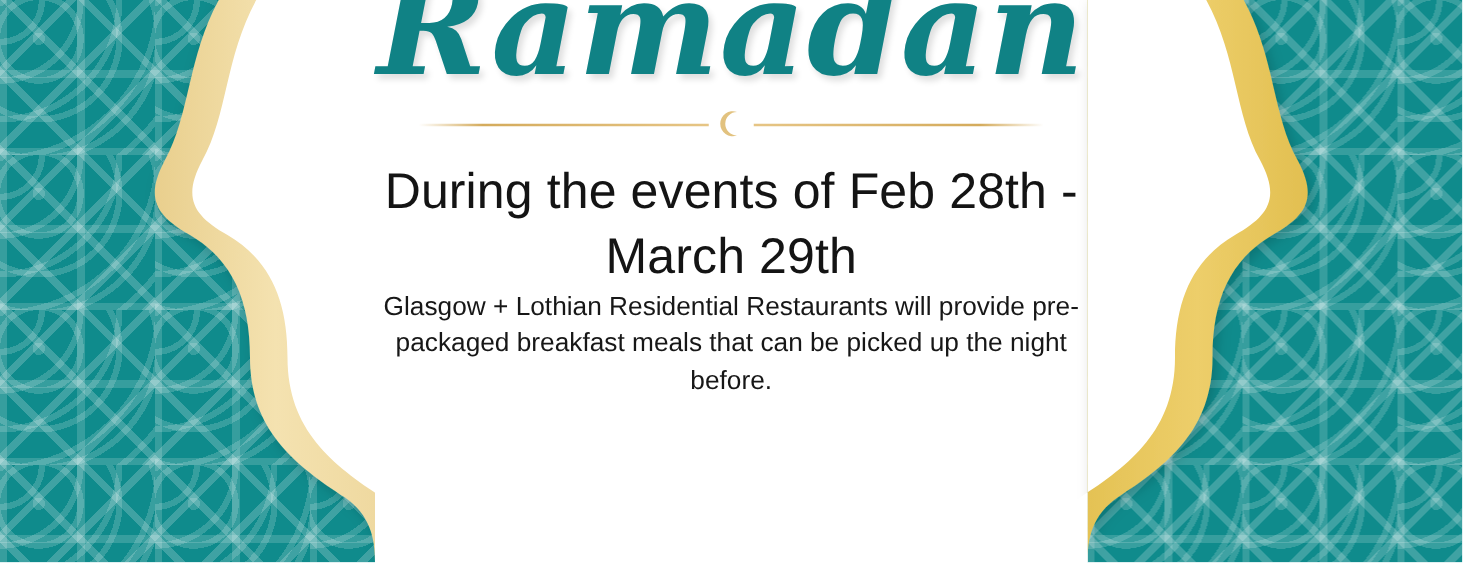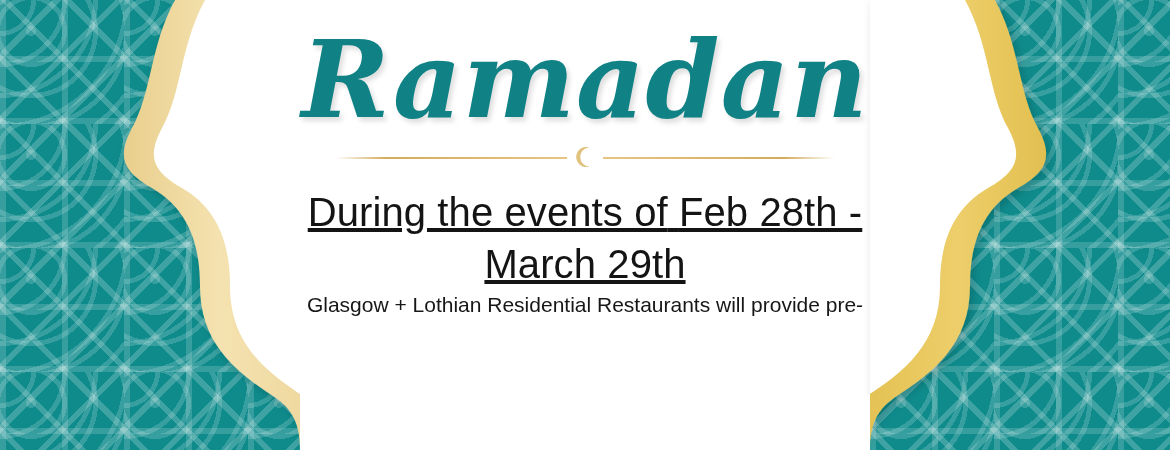--- a/index.html
+++ b/index.html
@@ -114,21 +114,20 @@
     height: 24px;
   }
 
   .subtitle {
     margin-top: 16px;
     font-size: 40px;
     line-height: 1.30;
     font-weight: 400;
     color: #141414;
     letter-spacing: 0.1px;
-    text-decoration: underline;
   }
 
   .body-copy {
     font-size: 21px;
     line-height: 1.42;
     font-weight: 400;
     color: #171717;
     max-width: 600px;
   }
   .body-copy .line { display: block; }
@@ -218,16 +217,17 @@
       </svg>
     </div>
 
     <div class="subtitle">
       <span class="line">During the events of</span>
       <span class="line">Feb 28th - March 29th</span>
     </div>
 
     <div class="body-copy">
       <span class="line">Glasgow + Lothian Residential Restaurants will provide pre-</span>
+      <span class="line">packaged breakfast meals that can be picked up the night before.</span>
     </div>
 
   </div>
 </div>
 
 </body></html>

